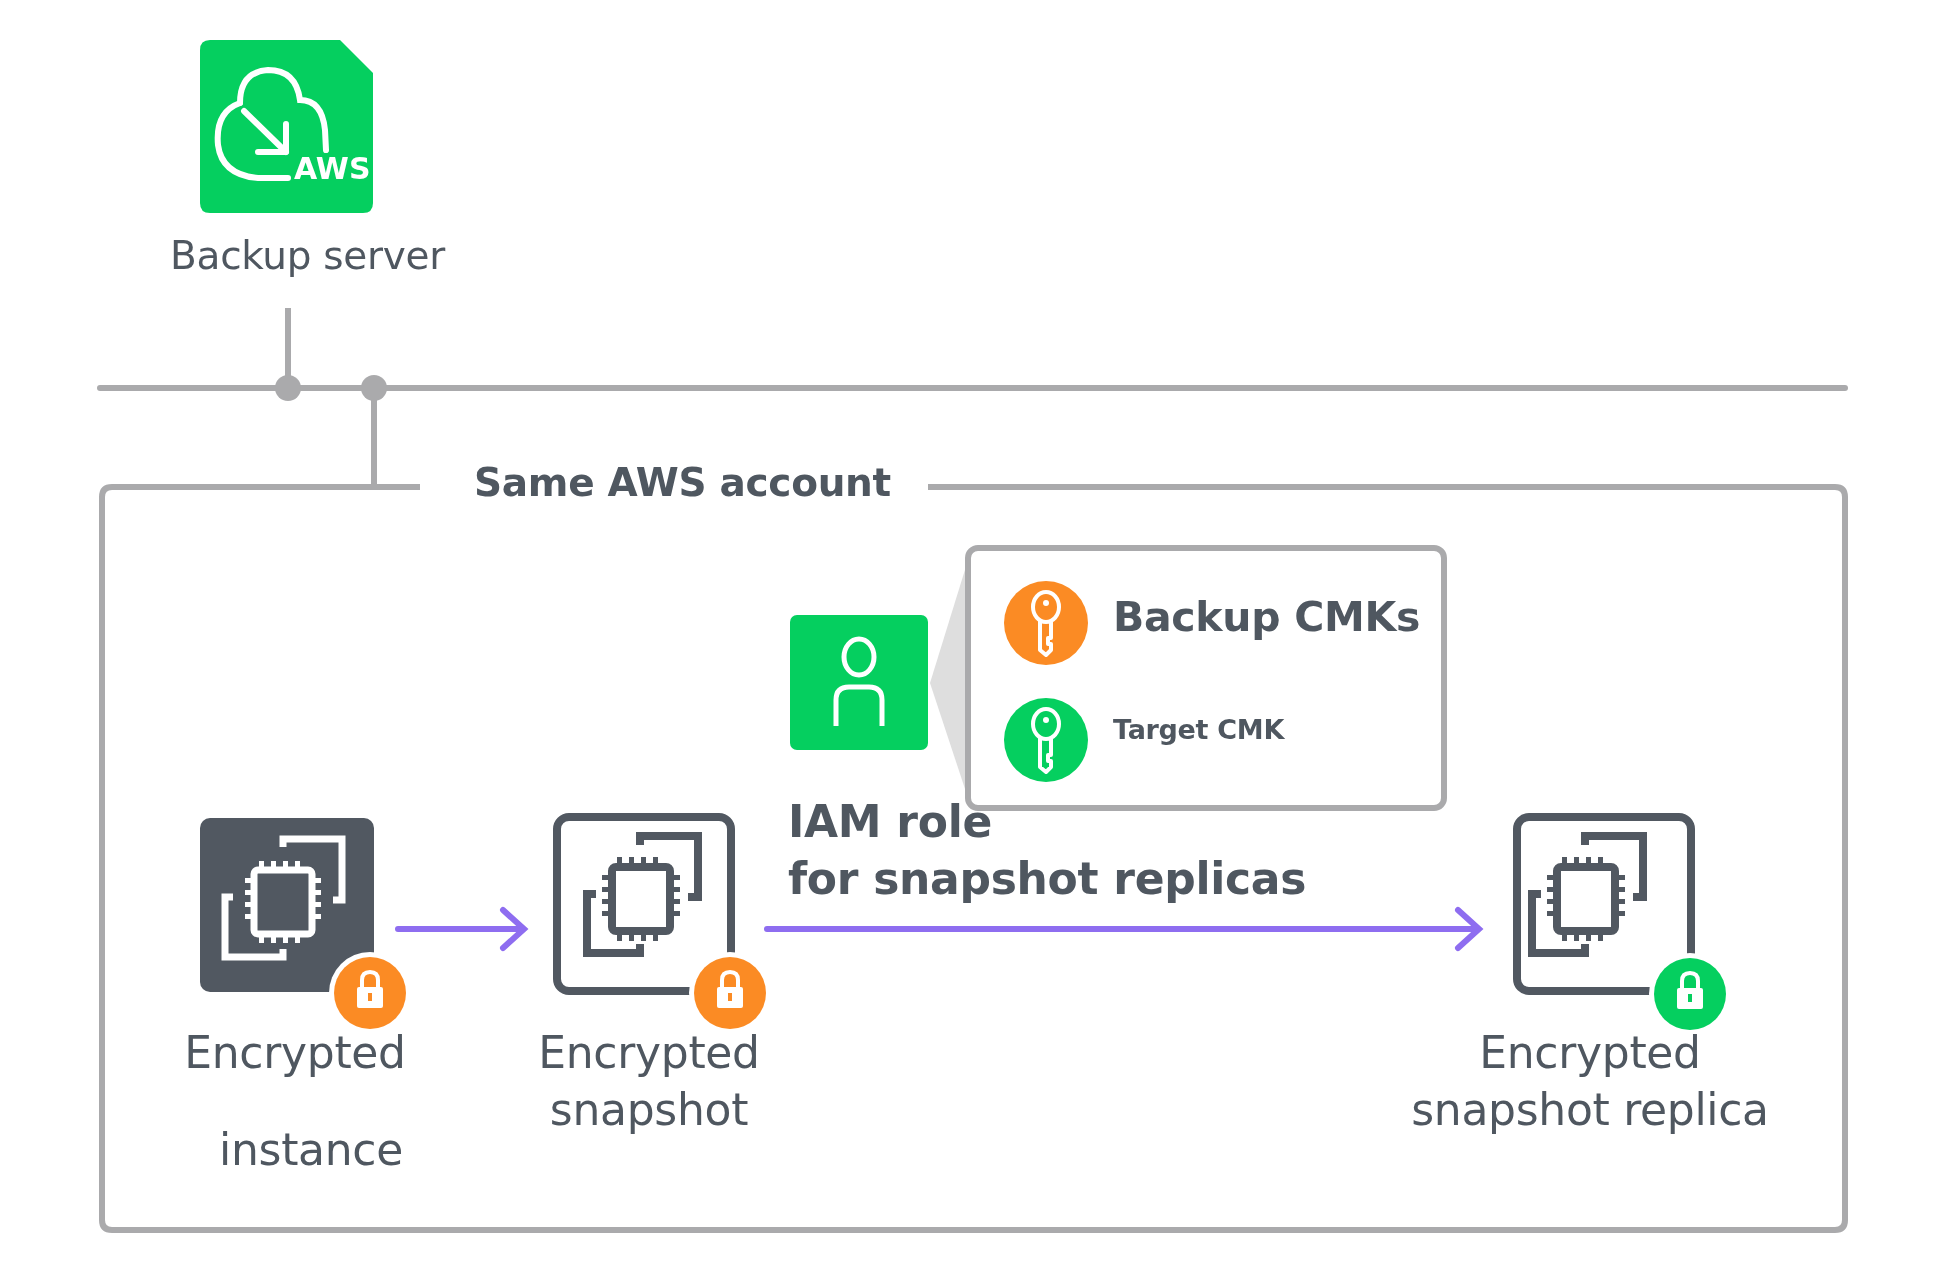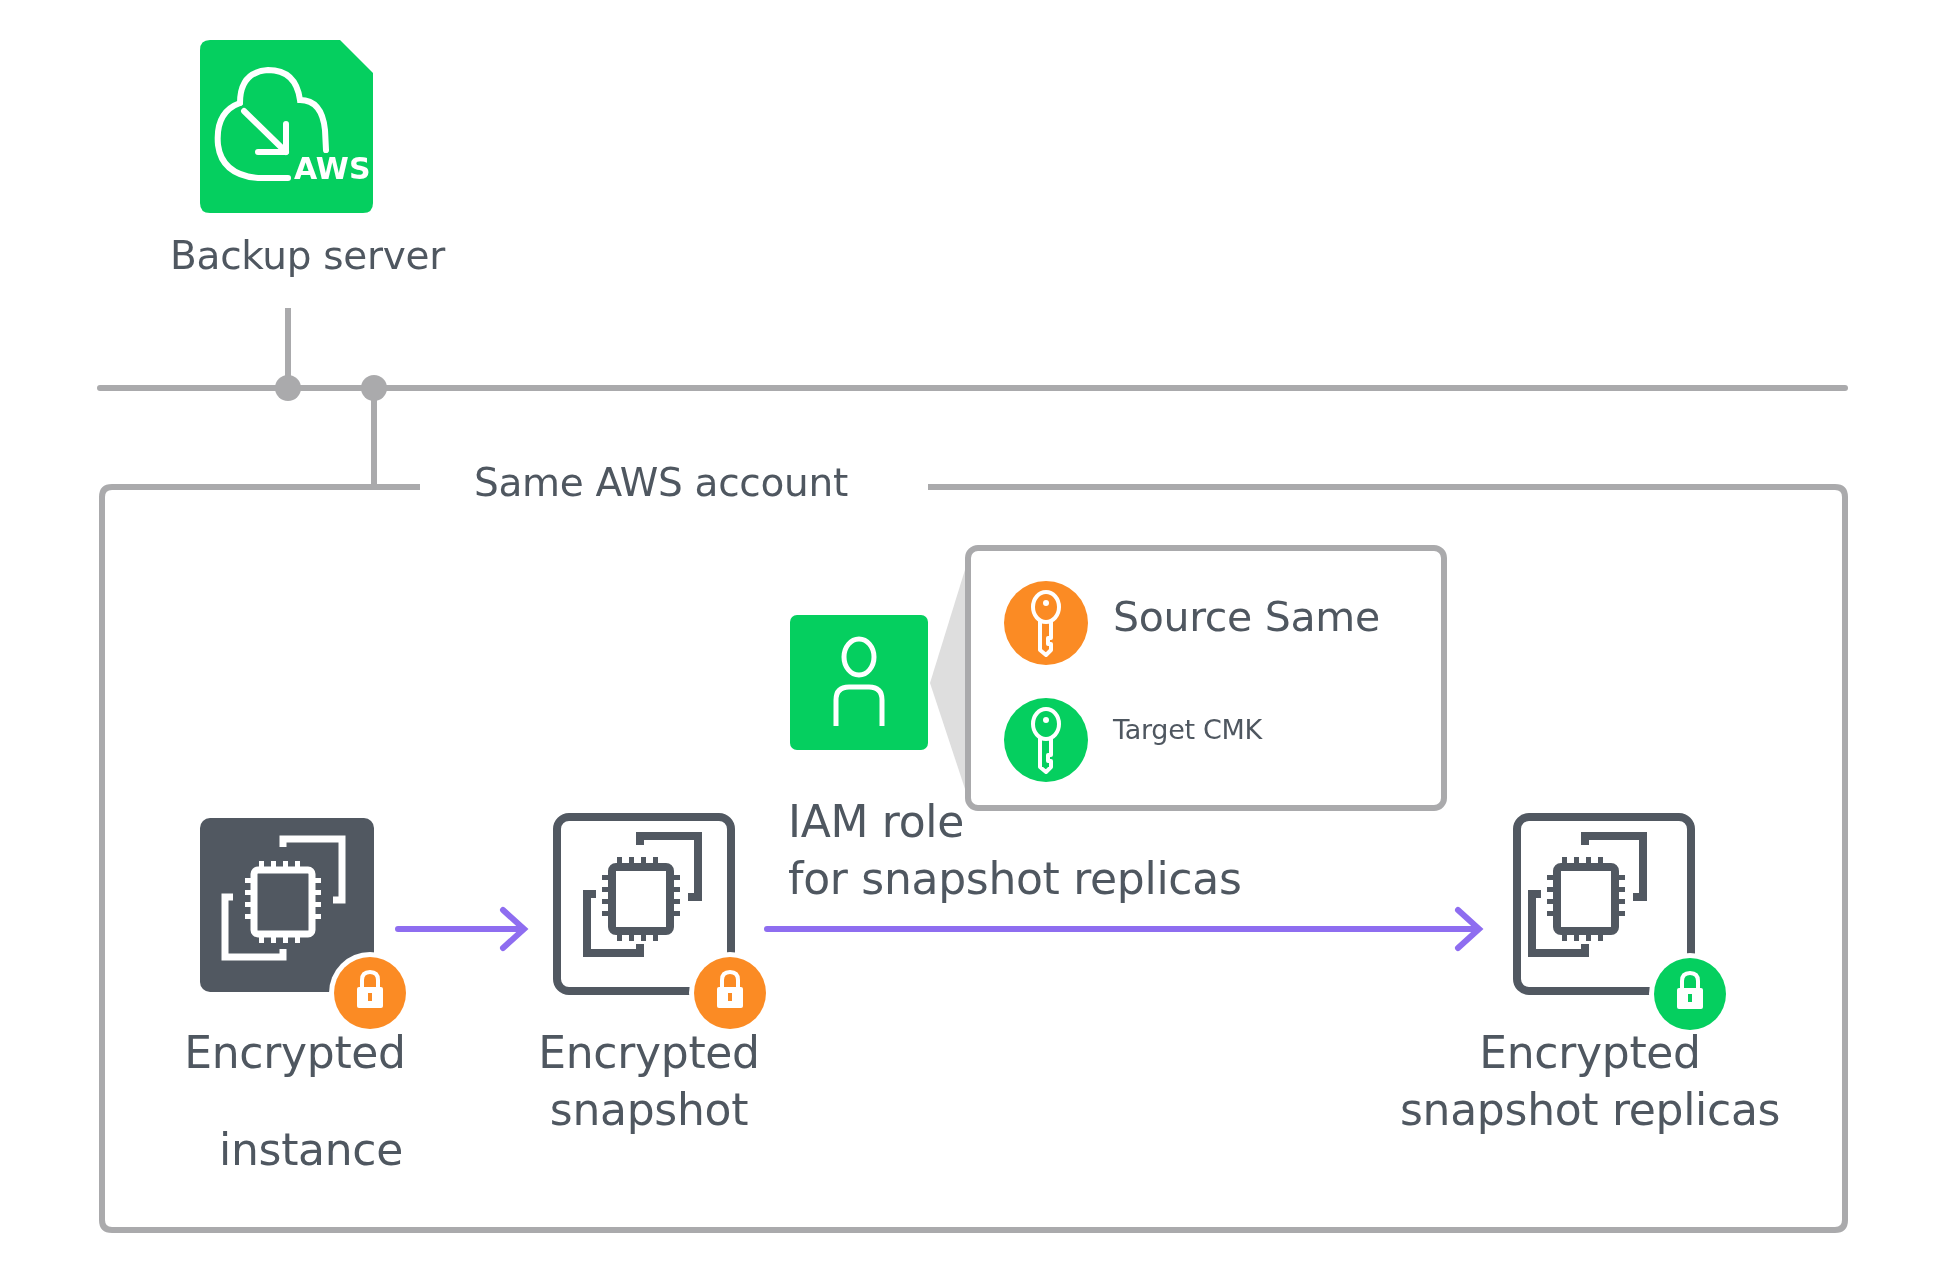--- a/index.html
+++ b/index.html
@@ -1,19 +1,19 @@
 <!DOCTYPE html>
 <html><head>
 <meta charset="utf-8">
 <style>
   html, body { margin: 0; padding: 0; background: #ffffff; }
   body { width: 1951px; height: 1278px; position: relative; overflow: hidden;
          font-family: "DejaVu Sans", "Liberation Sans", sans-serif; color: #4f5760; }
   .label { position: absolute; font-size: 44px; line-height: 56px; color: #4f5760; white-space: nowrap; text-align: center; letter-spacing: -0.3px; }
-  .label.left { text-align: right; }
+  .label.left { text-align: right; font-weight: bold; }
   svg { position: absolute; left: 0; top: 0; overflow: visible; }
 </style>
 </head>
 <body>
 
 <svg width="1951" height="1278">
 
   <line x1="100" y1="388" x2="1845" y2="388" stroke="#aaaaac" stroke-width="6" stroke-linecap="round"></line>
   <line x1="288" y1="308" x2="288" y2="388" stroke="#aaaaac" stroke-width="6"></line>
   <circle cx="288" cy="388" r="13" fill="#aaaaac"></circle>
@@ -61,21 +61,21 @@
 <div class="label left" style="left:788px; top:851px;">for snapshot replicas</div>
 
 <svg width="1951" height="1278">
   <ellipse cx="1046" cy="623" rx="42" ry="42" fill="#fb8b24"></ellipse>
   <g fill="none" stroke="#ffffff" stroke-width="4" stroke-linejoin="round">
     <ellipse cx="1046" cy="607" rx="13" ry="15"></ellipse>
     <path d="M 1040 620 L 1040 650 L 1046 655 L 1051 650 L 1051 644 L 1048 644 L 1048 638 L 1051 638 L 1051 620"></path>
   </g>
   <circle cx="1046" cy="603" r="3" fill="#ffffff"></circle>
 </svg>
-<div class="label left" style="left:1113px; top:589px; font-size:41px;">Source Same</div>
+<div class="label left" style="left:1113px; top:589px; font-size:41px;">Backup CMKs</div>
 
 <svg width="1951" height="1278">
   <ellipse cx="1046" cy="740" rx="42" ry="42" fill="#05cf5f"></ellipse>
   <g fill="none" stroke="#ffffff" stroke-width="4" stroke-linejoin="round">
     <ellipse cx="1046" cy="724" rx="13" ry="15"></ellipse>
     <path d="M 1040 737 L 1040 767 L 1046 772 L 1051 767 L 1051 761 L 1048 761 L 1048 755 L 1051 755 L 1051 737"></path>
   </g>
   <circle cx="1046" cy="720" r="3" fill="#ffffff"></circle>
 </svg>
 <div class="label left" style="left:1113px; top:702px; font-size:27px;">Target CMK</div>
@@ -179,13 +179,13 @@
   </g>
   <circle cx="1690" cy="994" r="41" fill="#ffffff"></circle>
   <circle cx="1690" cy="994" r="36" fill="#05cf5f"></circle>
   <g>
     <path d="M 1682 989 L 1682 981 Q 1682 973 1690 973 Q 1698 973 1698 981 L 1698 989" fill="none" stroke="#ffffff" stroke-width="4"></path>
     <rect x="1677" y="988" width="26" height="21" rx="2" fill="#ffffff"></rect>
     <rect x="1688" y="994" width="4" height="8" fill="#05cf5f"></rect>
   </g>
 </svg>
 <div class="label" style="left:1400px; top:1025px; width:380px;">Encrypted</div>
-<div class="label" style="left:1400px; top:1082px; width:380px;">snapshot replicas</div>
+<div class="label" style="left:1400px; top:1082px; width:380px;">snapshot replica</div>
 
 </body></html>

